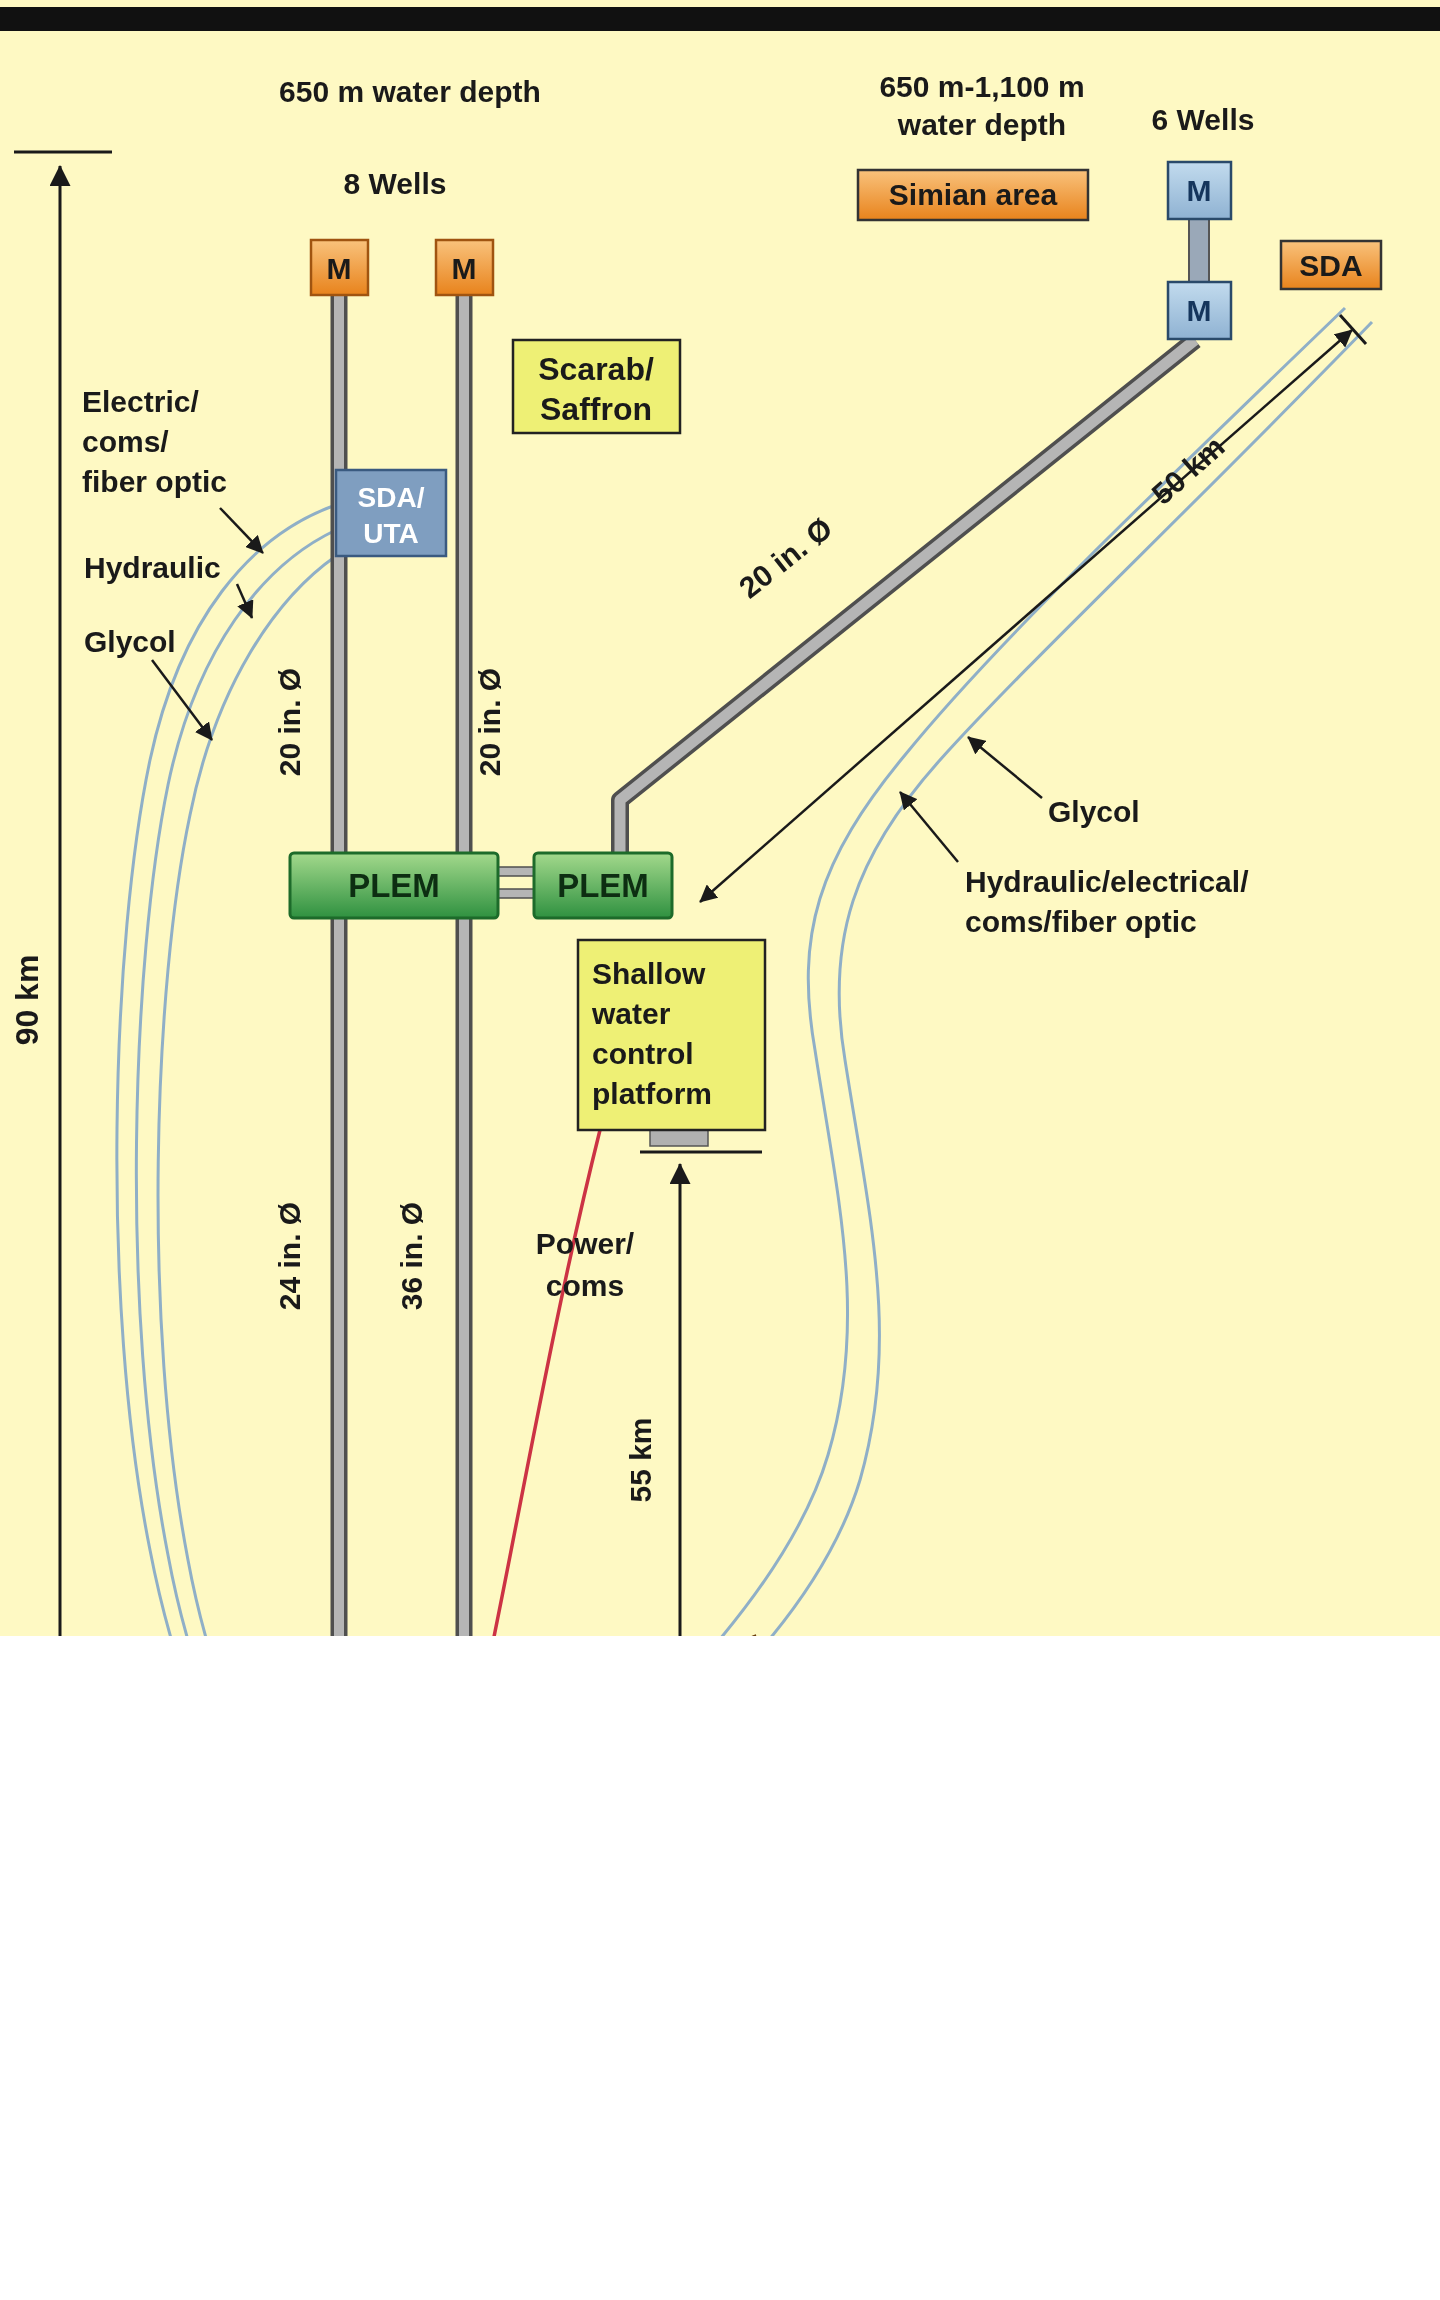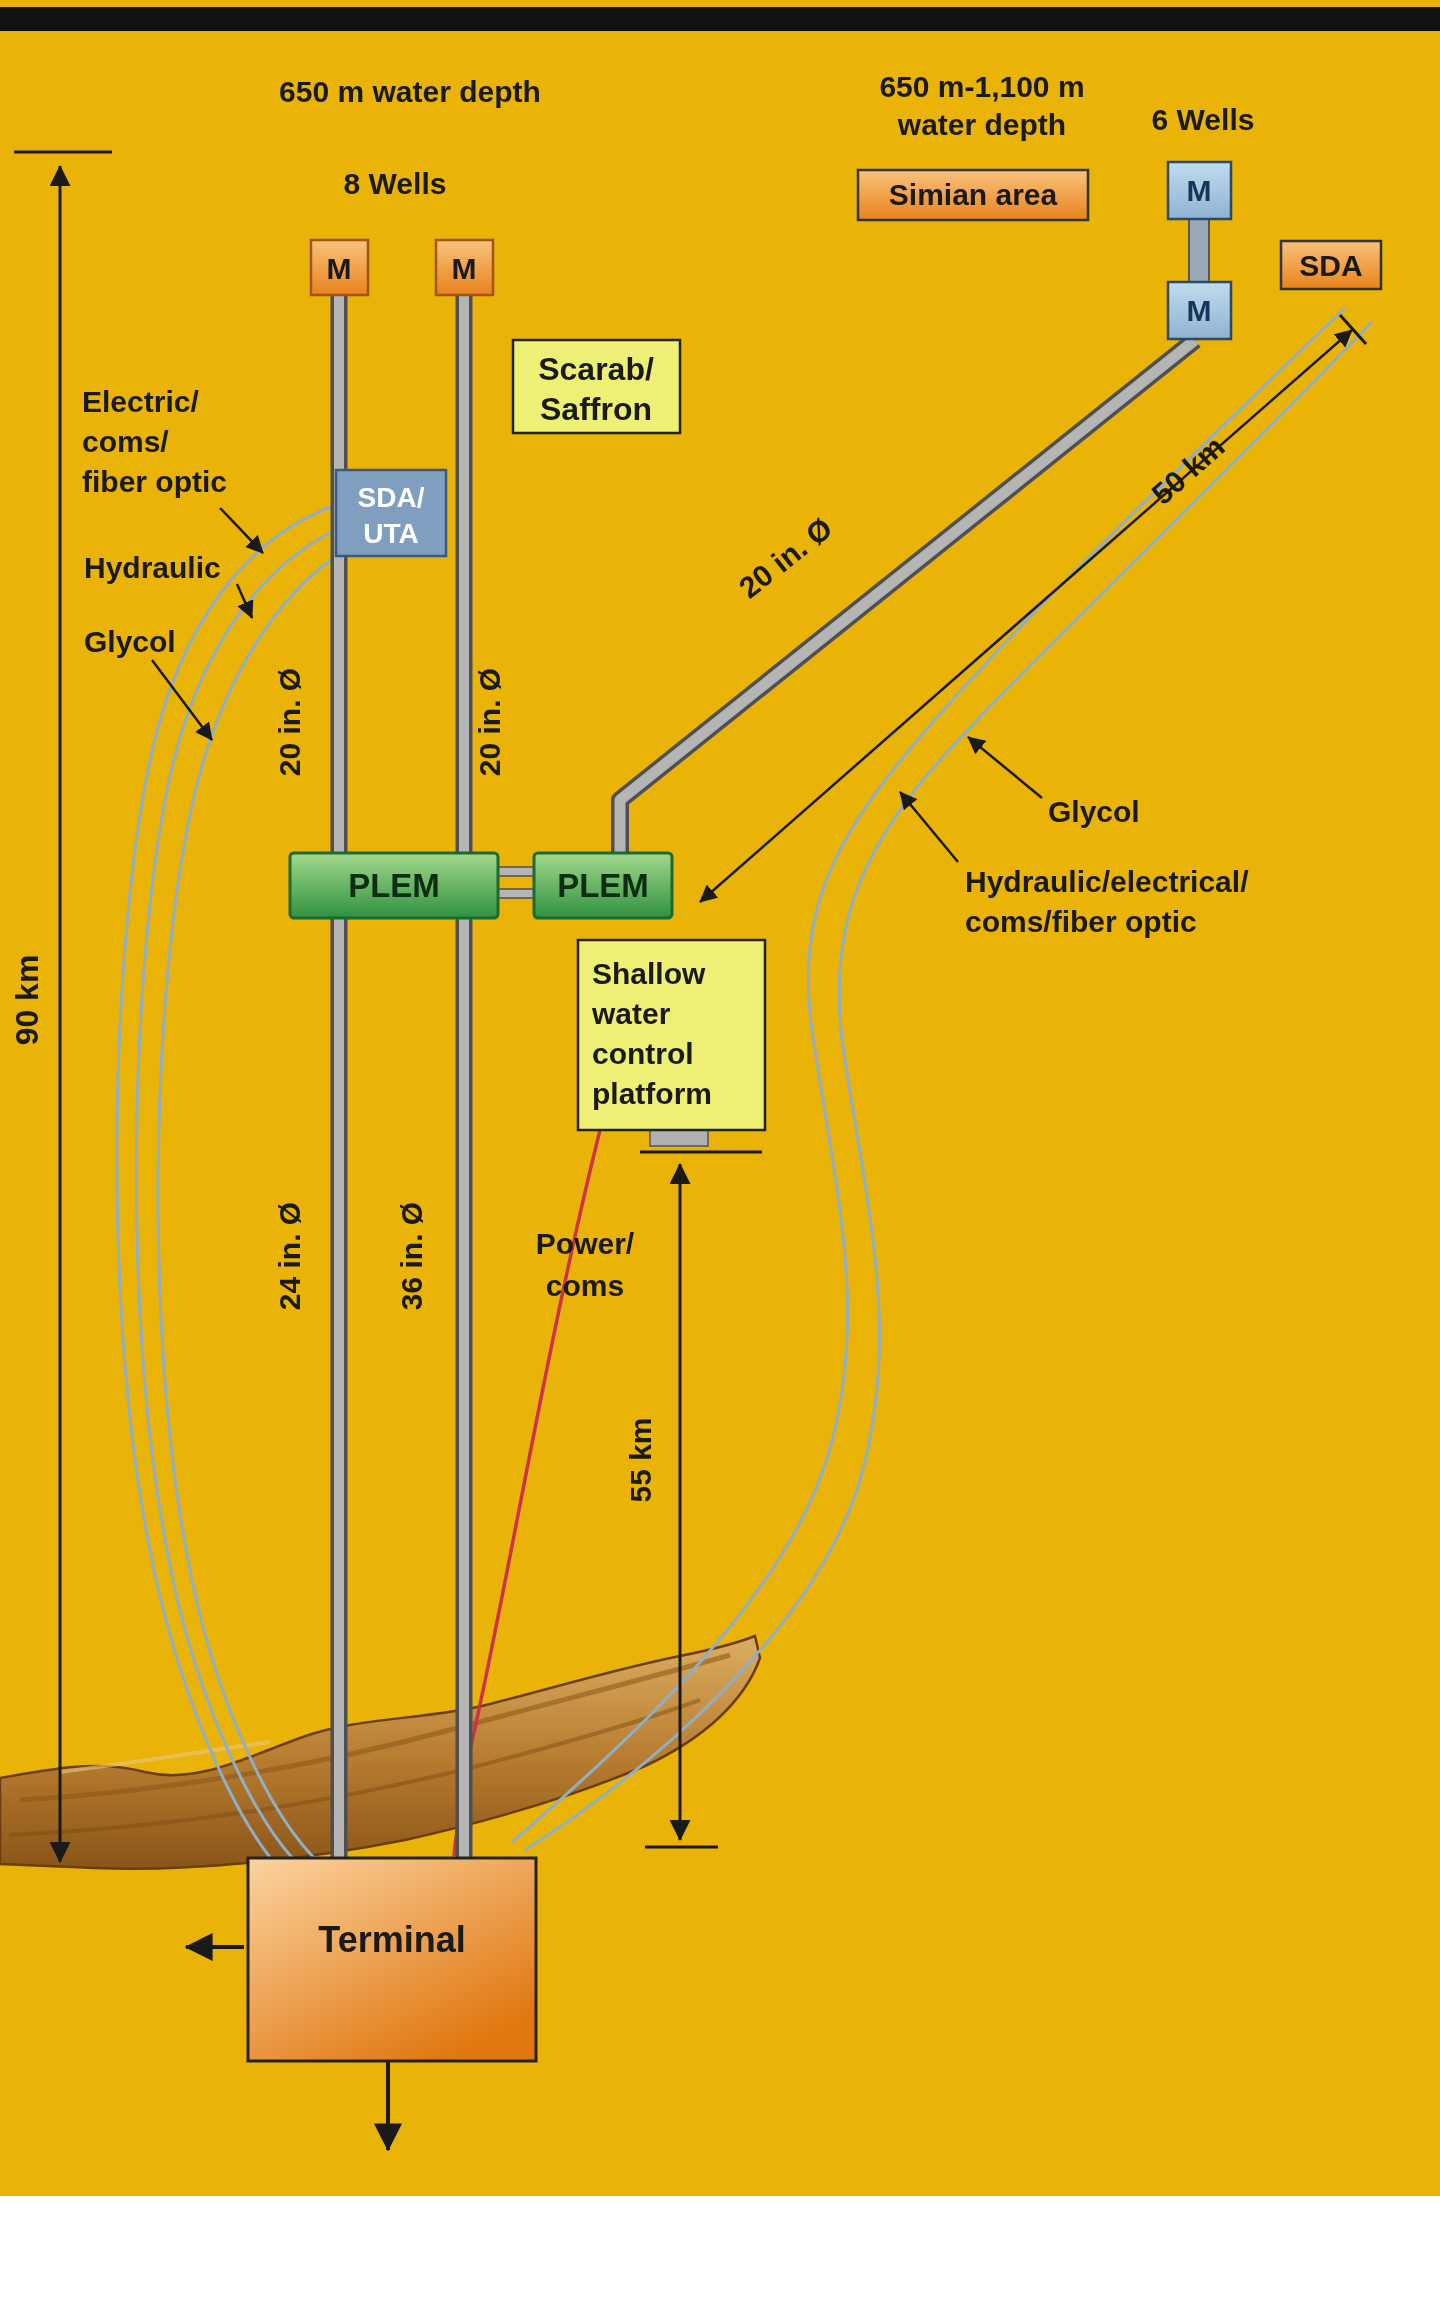--- a/index.html
+++ b/index.html
@@ -1,16 +1,16 @@
 <!DOCTYPE html>
 <html><head>
 <meta charset="utf-8">
 <style>
   html,body{margin:0;padding:0;background:#ffffff;}
-  .canvas{width:1440px;height:2196px;position:relative;background:#eab308;overflow:hidden;}
+  .canvas{width:1440px;height:1636px;position:relative;background:#fef9c3;overflow:hidden;}
   svg{display:block;}
   text{font-family:"Liberation Sans","DejaVu Sans",sans-serif;font-weight:700;fill:#1a1a1a;}
   .fs28{font-size:28px}
   .fs30{font-size:30px}
   .fs32{font-size:32px}
   .fs33{font-size:33px}
   .fs36{font-size:36px}
   .mid{text-anchor:middle}
   .white{fill:#ffffff}
   .navy{fill:#15355c}

